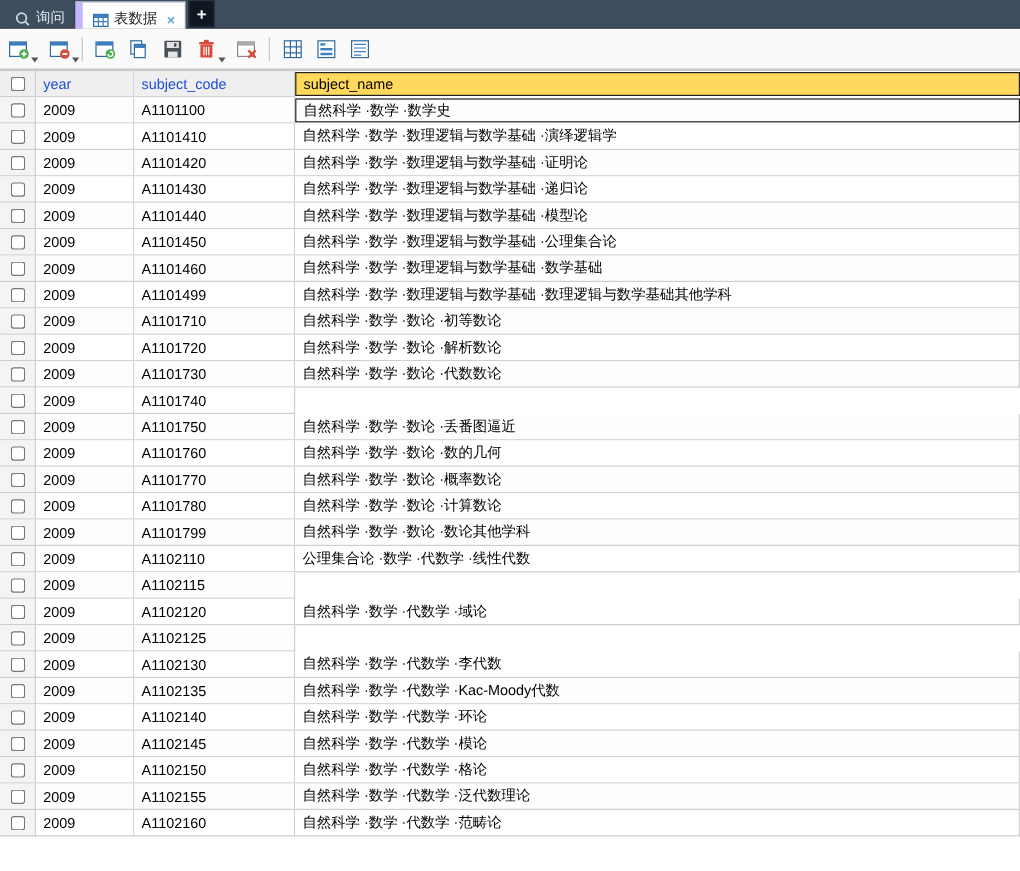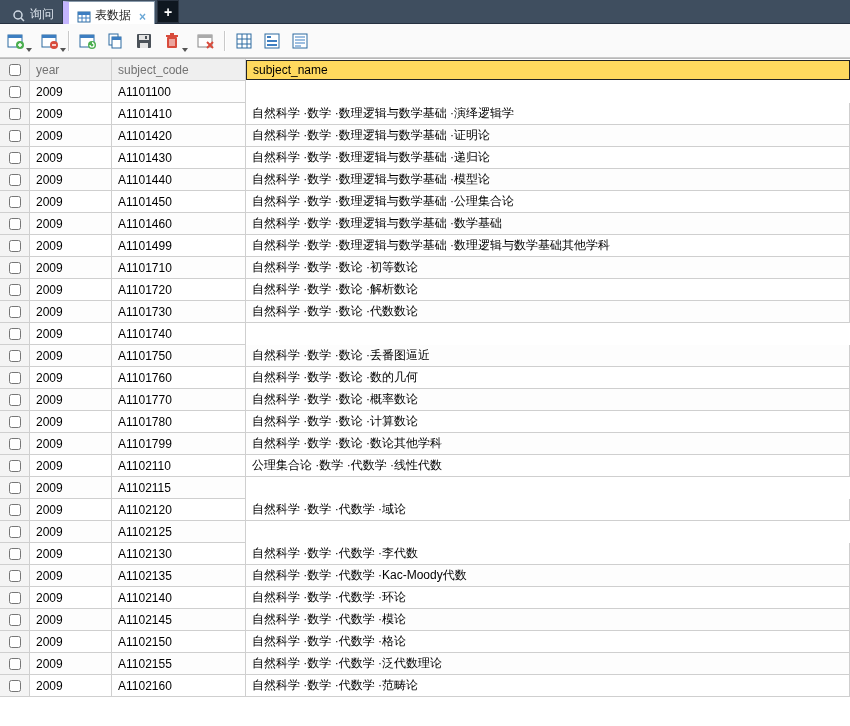--- a/index.html
+++ b/index.html
@@ -115,21 +115,21 @@
     color: #000;
     font-weight: normal;
     height: 100%;
   }
   .col-check { width: 30px; justify-content: center; flex: 0 0 30px; background:#efefef;}
   .grid-row .col-check { background:#f4f4f4; }
   .col-year { width: 82px; flex: 0 0 82px; }
   .col-code { width: 134px; flex: 0 0 134px; }
   .col-name { flex: 1 1 auto; }
   .grid-header .col-name { background:#ffd95e; color:#000; border:1px solid #222; height:20px; margin-top:1px;}
-  .grid-header .col-year, .grid-header .col-code { color:#737373; }
+  .grid-header .col-year, .grid-header .col-code { color:#1d4ed8; }
   .grid-body .grid-row:nth-child(even) .cell:not(.col-check) { background:#fff; }
   .grid-body .grid-row:nth-child(odd)  .cell:not(.col-check) { background:#fdfdfd; }
   .grid-row.selected .col-year,
   .grid-row.selected .col-code { background:#dfe5f4; }
   .grid-row.selected .col-name {
     border: 1px solid #222;
     height: 20px; margin-top:1px;
   }
 
   input[type=checkbox] {
@@ -269,20 +269,21 @@
     <div class="cell col-code">subject_code</div>
     <div class="cell col-name">subject_name</div>
   </div>
   <div class="grid-body" id="grid-body">
       <div class="grid-row selected">
         <div class="cell col-check">
           <input type="checkbox" style="">
         </div>
         <div class="cell col-year">2009</div>
         <div class="cell col-code">A1101100</div>
+        <div class="cell col-name">自然科学 ·数学 ·数学史</div>
       </div>
       <div class="grid-row">
         <div class="cell col-check">
           <input type="checkbox" style="">
         </div>
         <div class="cell col-year">2009</div>
         <div class="cell col-code">A1101410</div>
         <div class="cell col-name">自然科学 ·数学 ·数理逻辑与数学基础 ·演绎逻辑学</div>
       </div>
       <div class="grid-row">

